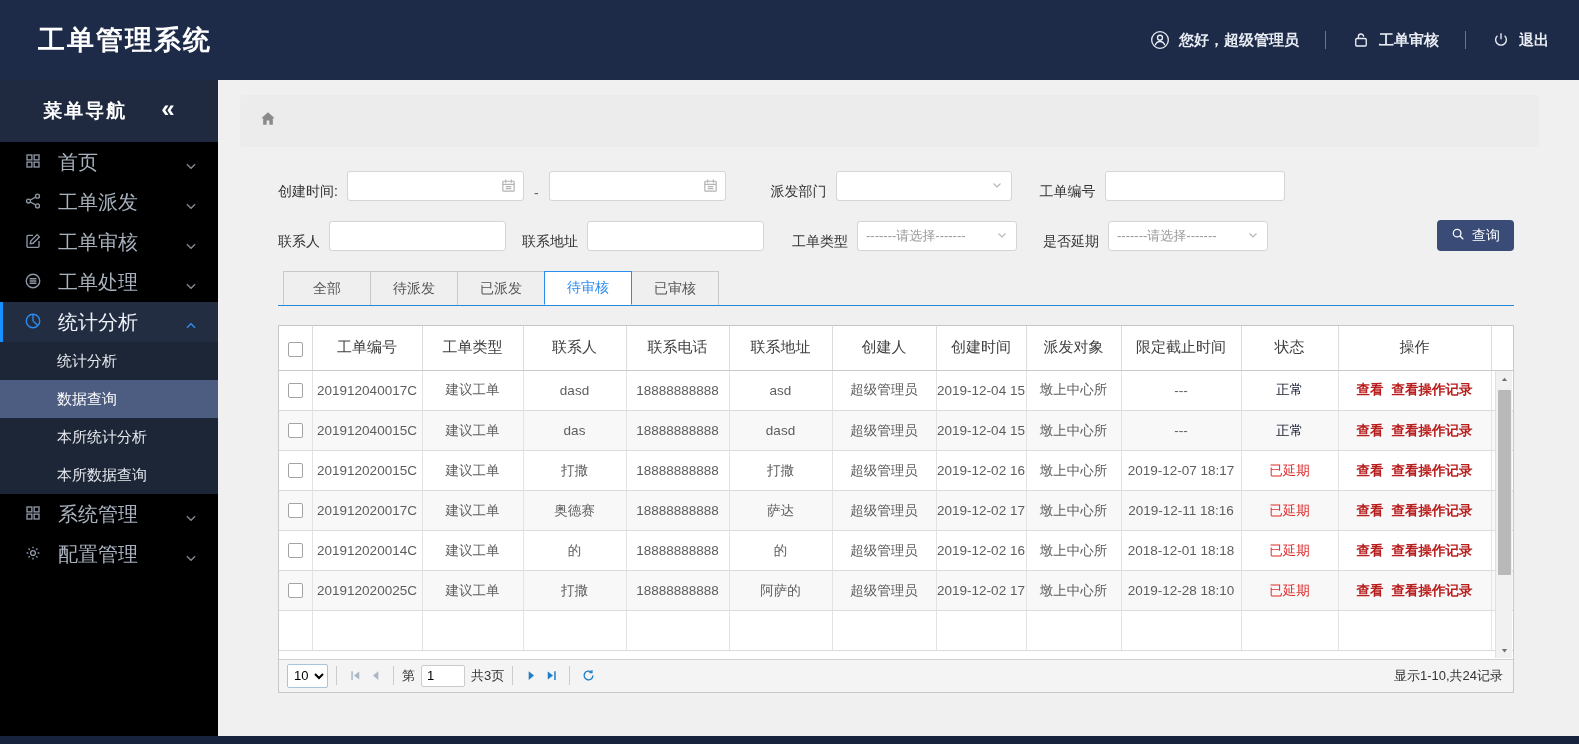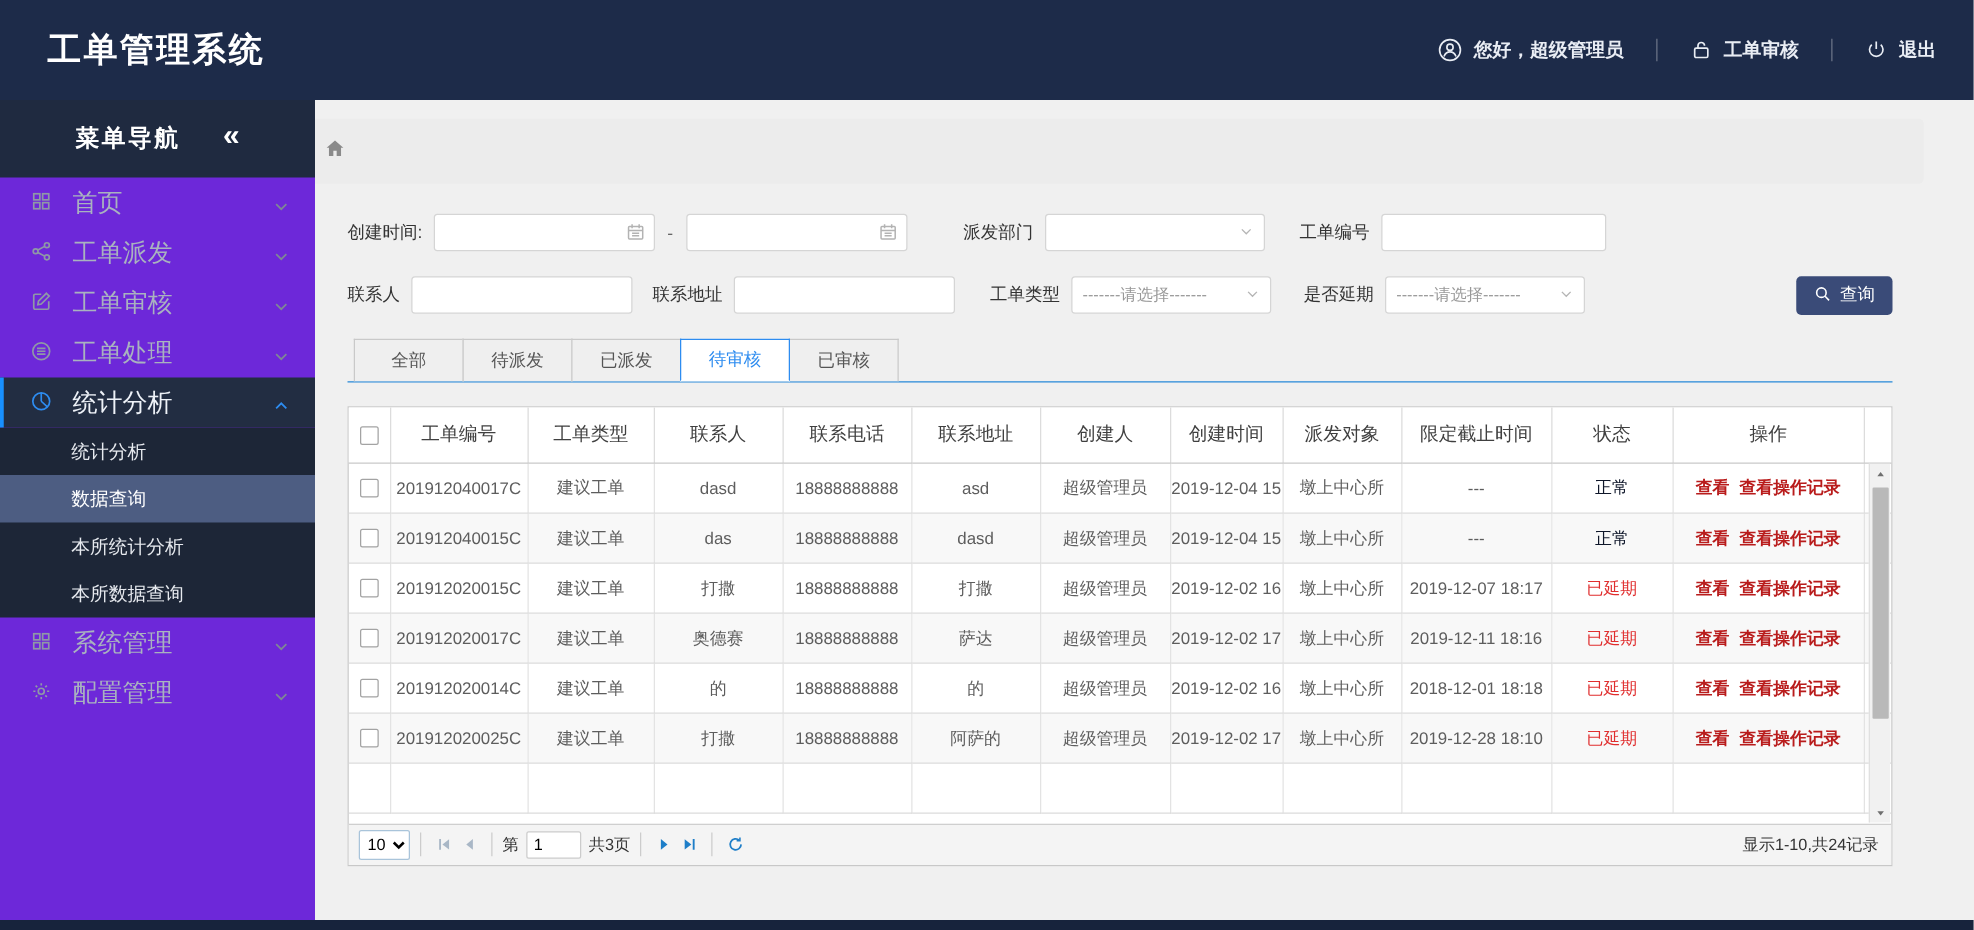--- a/index.html
+++ b/index.html
@@ -11,22 +11,22 @@
   .topbar { position:absolute; top:0; left:0; width:1579px; height:80px;
     background:#1d2b49; display:flex; align-items:center; justify-content:space-between;
     padding:0 30px 0 38px; z-index:5; }
   .app-title { color:#fff; font-size:27px; font-weight:bold; letter-spacing:2px; }
   .topbar-right { display:flex; align-items:center; color:#e9edf4; font-size:15px; }
   .topbar-right .itm { display:flex; align-items:center; gap:9px; cursor:pointer;font-weight:bold; }
   .topbar-right svg { display:block; }
   .tb-sep { width:1px; height:18px; background:rgba(255,255,255,.35); margin:0 26px; }
 
   
-  .sidebar { position:absolute; top:80px; left:0; width:252px; height:656px;
-    background:#6d28d9; z-index:4; }
+  .sidebar { position:absolute; top:80px; left:0; width:218px; height:656px;
+    background:#000000; z-index:4; }
   .menu-head { height:62px; background:#1f2a40; display:flex; align-items:center;
     justify-content:center; gap:34px; color:#fff; }
   .menu-head .mh-title { font-size:19px; font-weight:bold; letter-spacing:2px; }
   .menu-head .mh-collapse { font-size:24px; font-weight:bold; cursor:pointer; line-height:1; margin-top:-4px; }
   .nav-item { height:40px; display:flex; align-items:center; padding:0 20px 0 24px;
     color:#a9b2bf; font-size:20px; cursor:pointer; position:relative; }
   .nav-item .ni-icon { width:20px; height:20px; margin-right:14px; color:#8f98a6; flex:none; }
   .nav-item .ni-label { flex:1; }
   .nav-item .ni-chev { width:14px; height:14px; color:#7e8795; }
   .nav-item.active { background:#222d42; color:#eef2f8; }
@@ -40,21 +40,21 @@
 
   
   .main { position:absolute; top:80px; left:218px; width:1361px; height:656px;
     background:#f0f0f0; }
   .breadcrumb { margin:15px 40px 0 22px; height:52px; background:#ececec;
     border-radius:4px; display:flex; align-items:center; padding-left:18px; }
   .breadcrumb svg { color:#8a8a8a; }
 
   
   .filters { margin:24px 0 0 60px; font-size:14px; color:#333; }
-  .f-row { display:flex; align-items:center; height:30px; margin-bottom:20px; padding-right:65px; }
+  .f-row { display:flex; align-items:flex-end; height:30px; margin-bottom:20px; padding-right:65px; }
   .f-label { margin-right:9px; white-space:nowrap; }
   .inp { height:30px; background:#fff; border:1px solid #d5d5d5; border-radius:3px;
     font-size:13px; padding:0 8px; color:#333; outline:none;
     font-family:"Liberation Sans","DejaVu Sans",sans-serif; }
   .date-wrap { position:relative; }
   .date-wrap .inp { width:177px; padding-right:32px; }
   .date-wrap .cal { position:absolute; right:7px; top:6px; color:#b3b3b3; pointer-events:none; }
   .dash { margin:0 10px; color:#666; }
   .selbox { height:30px; background:#fff; border:1px solid #d5d5d5; border-radius:3px;
     display:flex; align-items:center; justify-content:space-between; padding:0 8px;

